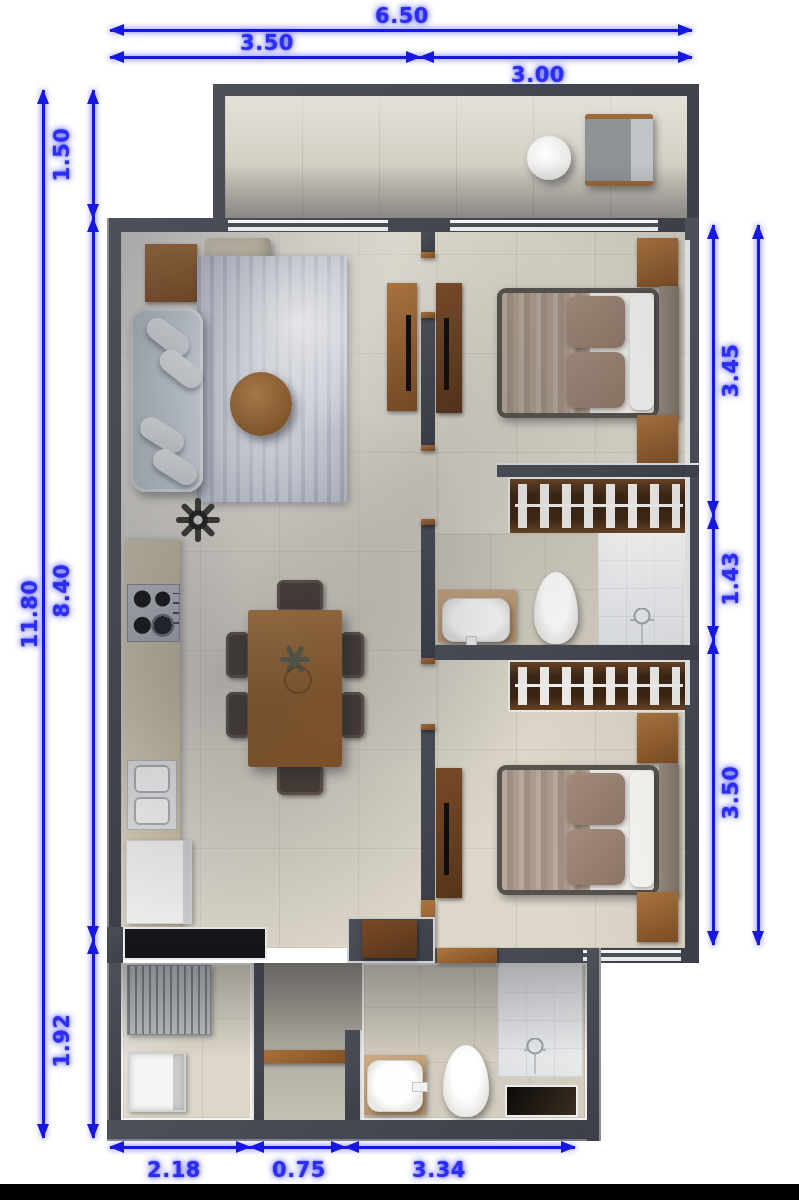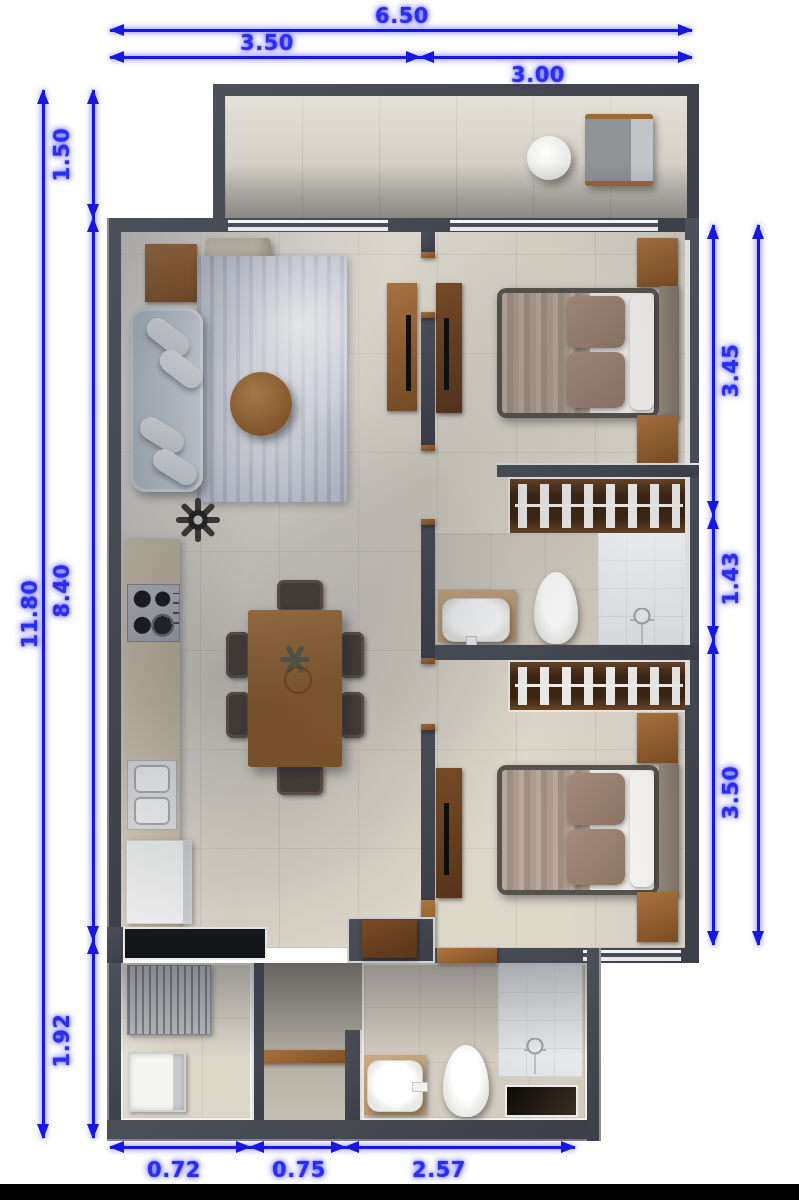--- a/index.html
+++ b/index.html
@@ -281,19 +281,19 @@
 
   <div class="dimv" style="left:712px;top:225px;height:290px;"></div>
   <span class="dlab v" style="left:697px;top:360px;width:68px;">3.45</span>
   <div class="dimv" style="left:712px;top:515px;height:125px;"></div>
   <span class="dlab v" style="left:697px;top:568px;width:68px;">1.43</span>
   <div class="dimv" style="left:712px;top:640px;height:305px;"></div>
   <span class="dlab v" style="left:697px;top:782px;width:68px;">3.50</span>
   <div class="dimv" style="left:757px;top:225px;height:720px;"></div>
 
   <div class="dimh" style="left:110px;top:1146px;width:140px;"></div>
-  <span class="dlab" style="left:142px;top:1160px;">0.72</span>
+  <span class="dlab" style="left:142px;top:1160px;">2.18</span>
   <div class="dimh" style="left:250px;top:1146px;width:95px;"></div>
   <span class="dlab" style="left:267px;top:1160px;">0.75</span>
   <div class="dimh" style="left:345px;top:1146px;width:230px;"></div>
-  <span class="dlab" style="left:407px;top:1160px;">2.57</span>
+  <span class="dlab" style="left:407px;top:1160px;">3.34</span>
 
 </div>
 
 </body></html>

